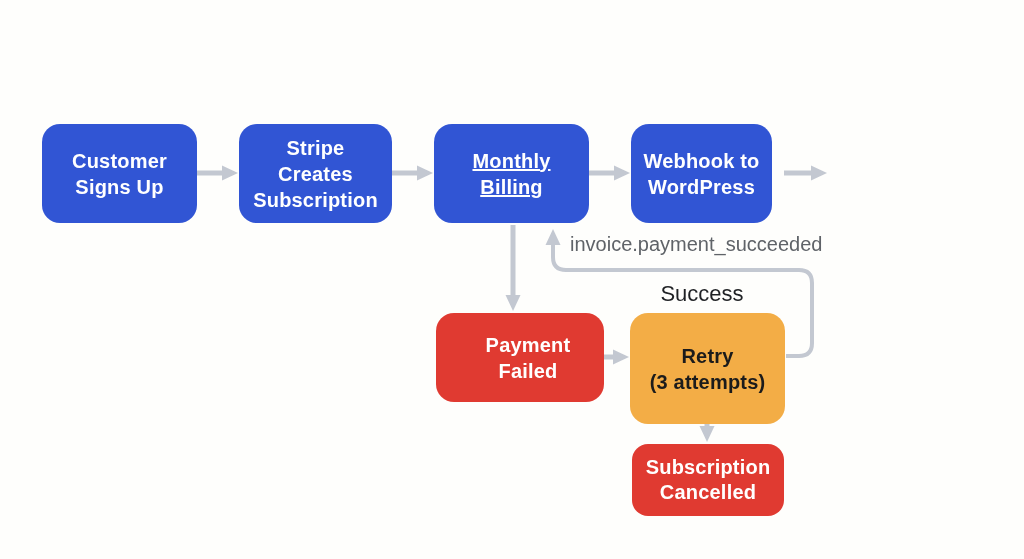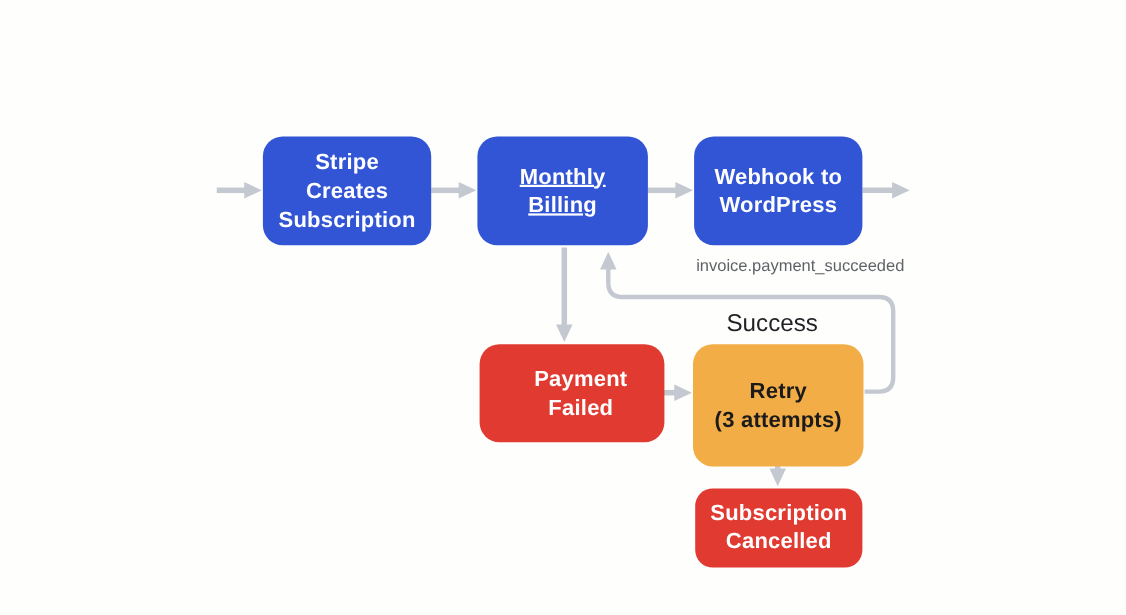--- a/index.html
+++ b/index.html
@@ -49,32 +49,32 @@
     line-height:26px;
     letter-spacing:.2px;
   }
   .node-label{white-space:pre-line;}
   .node.blue{background:var(--node-blue);color:var(--node-text-light);}
   .node.red{background:var(--node-red);color:var(--node-text-light);}
   .node.orange{background:var(--node-orange);color:var(--node-text-dark);}
   .n1{left:42px;top:124px;width:155px;height:99px;}
   .n2{left:239px;top:124px;width:153px;height:99px;}
   .n3{left:434px;top:124px;width:155px;height:99px;text-decoration:underline;}
-  .n4{left:631px;top:124px;width:153px;height:99px;}
+  .n4{left:631px;top:124px;width:141px;height:99px;}
   .n5{left:828px;top:124px;width:153px;height:99px;}
   .n6{left:436px;top:313px;width:152px;height:89px;padding-left:16px;}
   .n7{left:630px;top:313px;width:155px;height:111px;}
   .n8{left:632px;top:444px;width:152px;height:72px;border-radius:16px;line-height:25px;}
   .edge-label{
     position:absolute;
     text-align:center;
   }
   .el-invoice{
-    left:620px;top:233px;width:215px;
-    font-size:15px;
+    left:570px;top:233px;width:215px;
+    font-size:20px;
     color:var(--edge-label-gray);
   }
   .el-success{
     left:627px;top:281px;width:150px;
     font-size:22px;
     color:var(--edge-label-dark);
   }
 </style>
 </head>
 <body>
@@ -90,20 +90,24 @@
     <path d="M197 173 H224" marker-end="url(#arr)"></path>
     <path d="M392 173 H419" marker-end="url(#arr)"></path>
     <path d="M589 173 H616" marker-end="url(#arr)"></path>
     <path d="M784 173 H813" marker-end="url(#arr)"></path>
     <path d="M513 225 V297" marker-end="url(#arr)"></path>
     <path d="M588 357 H615" marker-end="url(#arr)"></path>
     <path d="M707 404 V428" marker-end="url(#arr)"></path>
     <path class="loop" d="M786 356 H799 Q812 356 812 343 V283 Q812 270 799 270 H566 Q553 270 553 257 V243" marker-end="url(#arr)"></path>
   </svg>
 
+  <div class="node blue n1">
+    <span class="node-label">Customer
+Signs Up</span>
+  </div>
   <div class="node blue n2">
     <span class="node-label">Stripe
 Creates
 Subscription</span>
   </div>
   <div class="node blue n3">
     <span class="node-label">Monthly
 Billing</span>
   </div>
   <div class="node blue n4">

